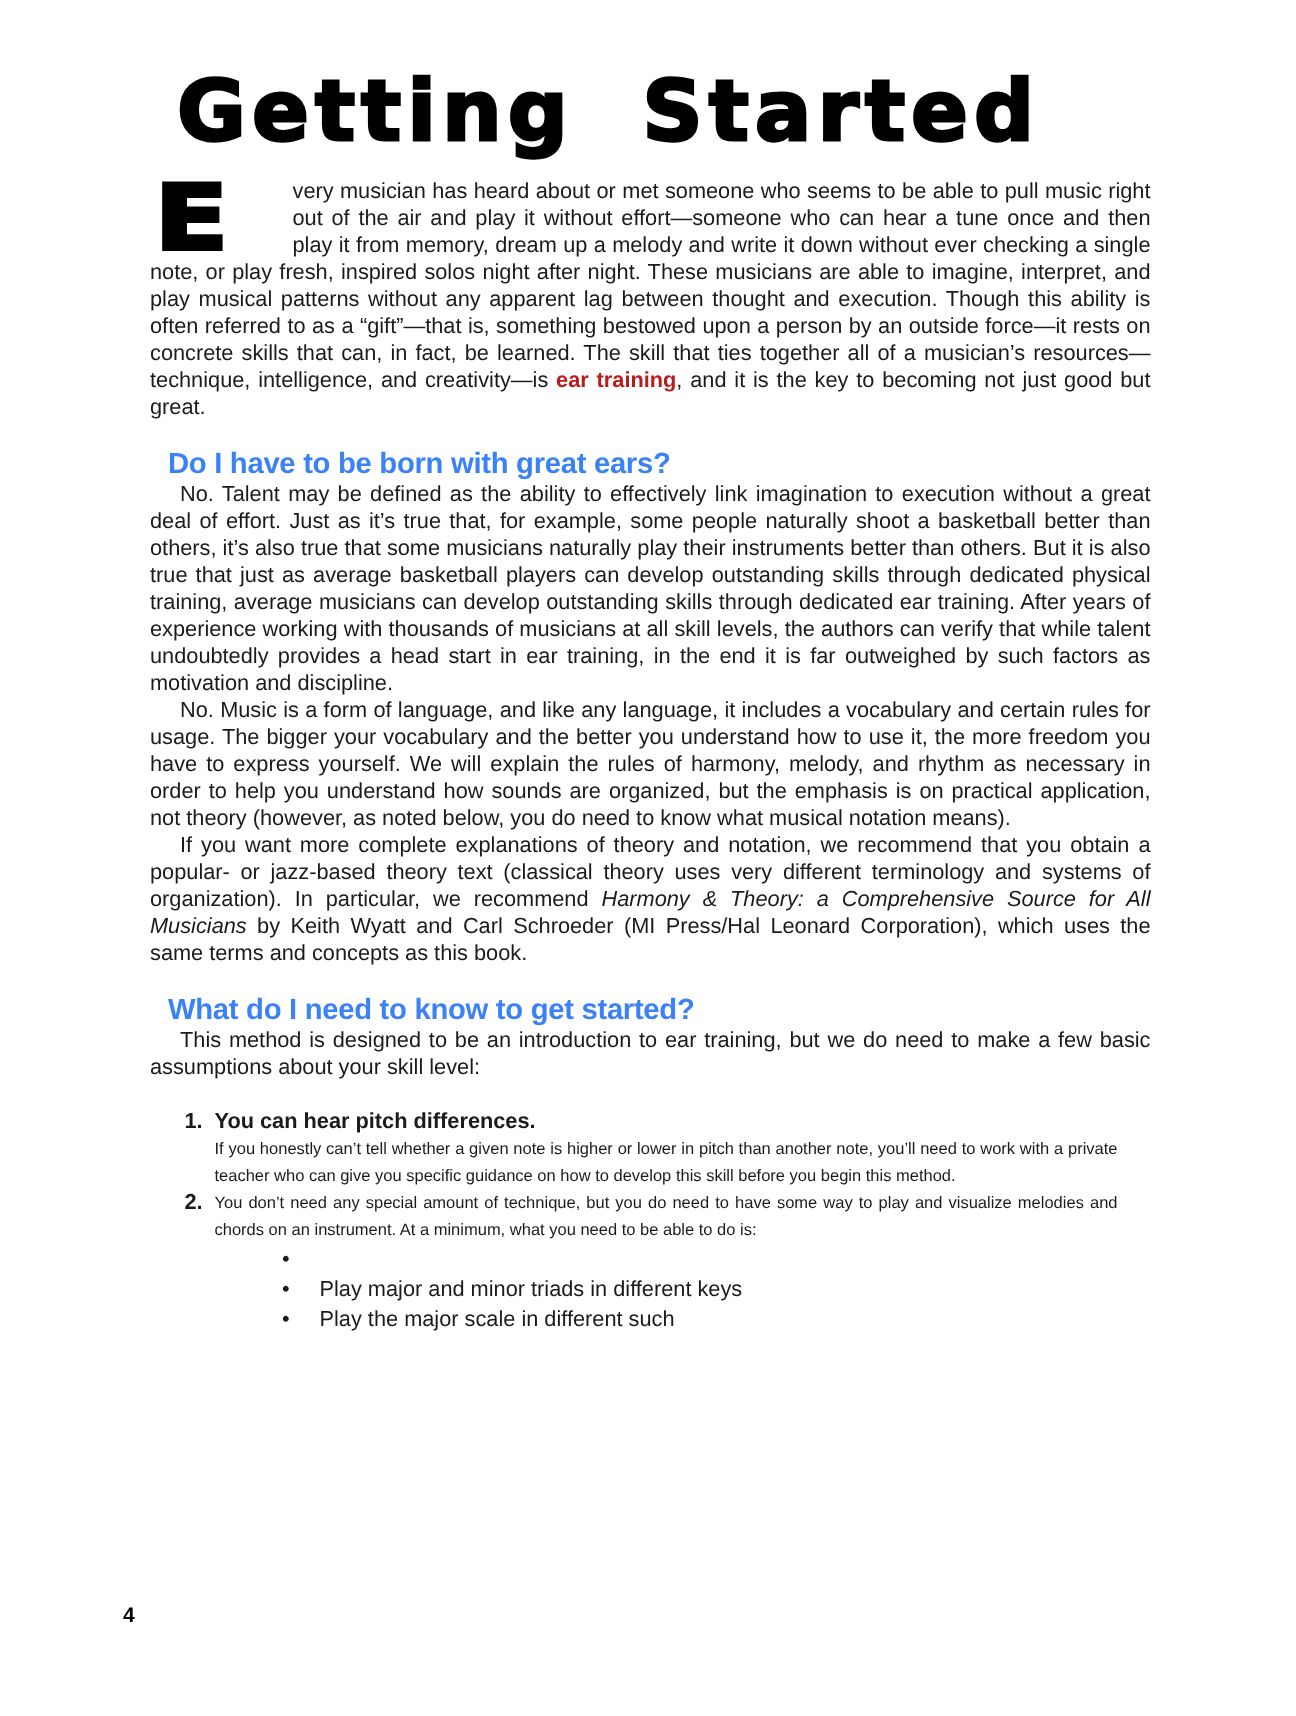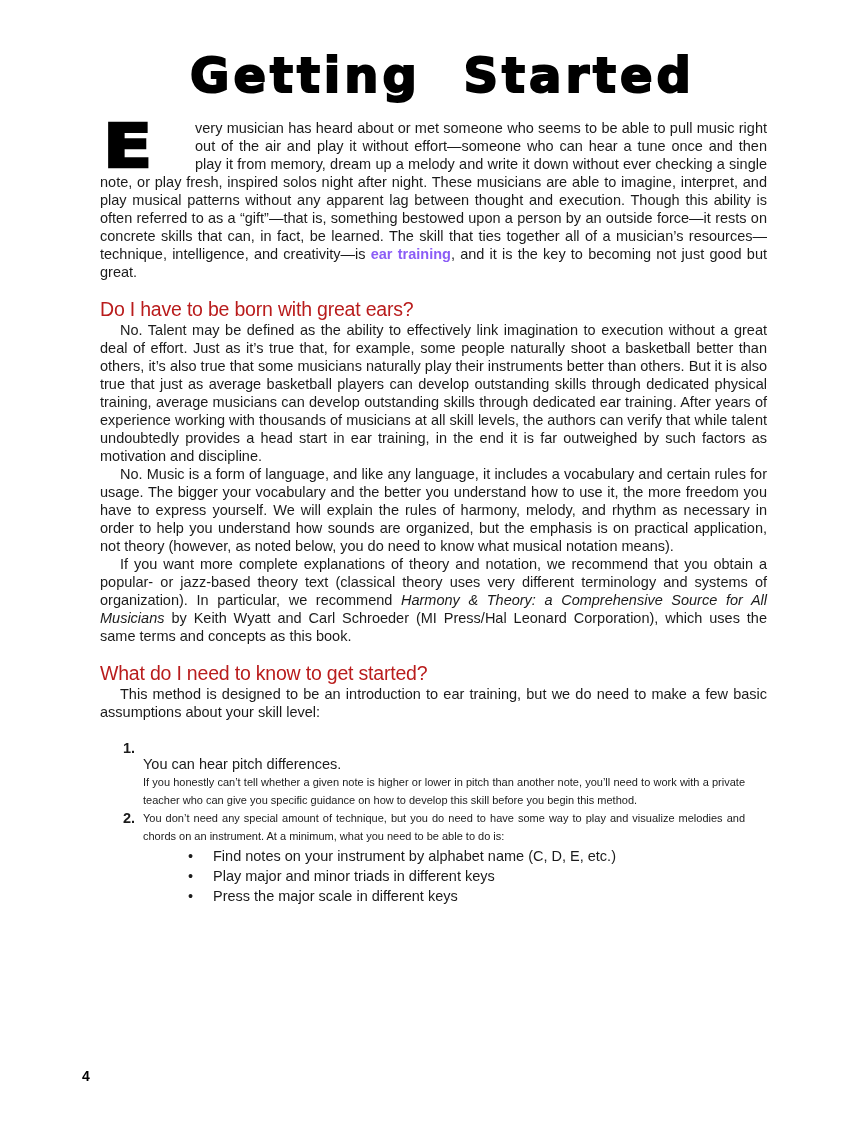--- a/index.html
+++ b/index.html
@@ -15,30 +15,29 @@
   }
   .content {
     position: absolute;
     left: 100px;
     top: 50px;
     width: 667px;
   }
   .title {
     font-family: "DejaVu Sans", sans-serif;
     font-weight: bold;
-    font-size: 48px;
+    font-size: 56px;
     line-height: 50px;
     color: #000;
     -webkit-text-stroke: 2px #000;
     letter-spacing: 4px;
     word-spacing: 22px;
     margin-left: 18px;
     margin-bottom: 19px;
     white-space: nowrap;
-    text-align: center;
   }
   .para {
     font-size: 14.5px;
     line-height: 18px;
     text-align: justify;
     color: #1b1b1b;
   }
   .para.indent { text-indent: 20px; }
   .dropcap {
     float: left;
@@ -50,43 +49,42 @@
     font-size: 60px;
     line-height: 48px;
     color: #000;
     -webkit-text-stroke: 2.5px #000;
     transform: scaleX(1.2);
     transform-origin: left top;
   }
   h2 {
     font-size: 19.5px;
     line-height: 22px;
-    font-weight: normal;
+    font-weight: bold;
     letter-spacing: -0.2px;
-    color: #b91c1c;
-    margin: 17px 0 1px 0;
+    color: #3b82f6;
+    margin: 17px 0 1px 12px;
     clear: both;
   }
   .num-list {
     margin: 18px 22px 0 23px;
   }
   .num-item { display: flex; }
   .num {
     flex: 0 0 20px;
     width: 20px;
     font-weight: bold;
     font-size: 14.5px;
     line-height: 18px;
   }
   .item-body { flex: 1; }
   .item-title {
-    font-weight: normal;
+    font-weight: bold;
     font-size: 14.5px;
     line-height: 18px;
-    margin-top: 16px;
   }
   .item-text {
     font-size: 11px;
     line-height: 18px;
     text-align: justify;
   }
   .bullets { margin-left: 45px; }
   .bullet-row {
     display: flex;
     margin-top: 2px;
@@ -95,21 +93,21 @@
   }
   .bullet-glyph { flex: 0 0 25px; width: 25px; }
   .page-number {
     position: absolute;
     left: 82px;
     top: 1068px;
     font-weight: bold;
     font-size: 14px;
     color: #000;
   }
-  b { color: #8b5cf6; }
+  b { color: #b91c1c; }
 </style>
 </head>
 <body>
 
 <div class="page">
   <div class="content">
 
     <h1 class="title">Getting Started</h1>
 
     <div>
@@ -140,29 +138,28 @@
           </div>
         </div>
 
         <div class="num-item">
           <span class="num">2.</span>
           <div class="item-body">
             <p class="item-text">You don’t need any special amount of technique, but you do need to have some way to play and visualize melodies and chords on an instrument. At a minimum, what you need to be able to do is:</p>
             <div class="bullets">
               <div class="bullet-row">
                 <span class="bullet-glyph">•</span>
-                <span class="bullet-text">Find notes on your instrument by alphabet name (C, D, E, etc.)</span>
               </div>
               <div class="bullet-row">
                 <span class="bullet-glyph">•</span>
                 <span class="bullet-text">Play major and minor triads in different keys</span>
               </div>
               <div class="bullet-row">
                 <span class="bullet-glyph">•</span>
-                <span class="bullet-text">Press the major scale in different keys</span>
+                <span class="bullet-text">Play the major scale in different such</span>
               </div>
             </div>
           </div>
         </div>
 
       </div>
     </div>
 
   </div>
 

